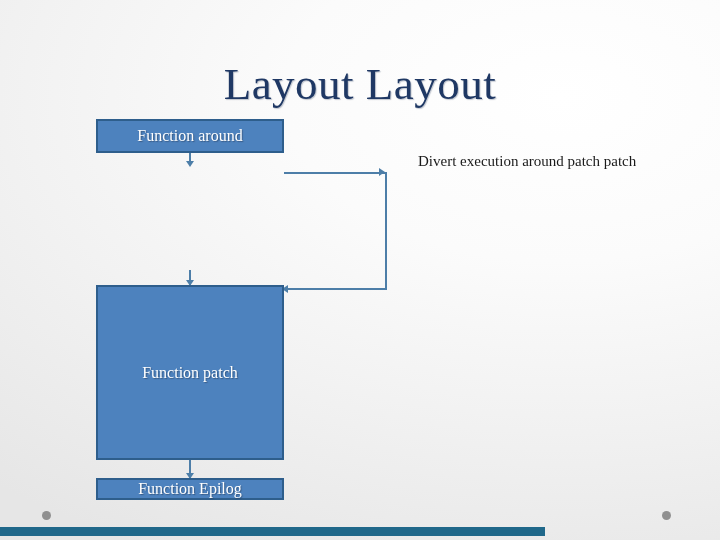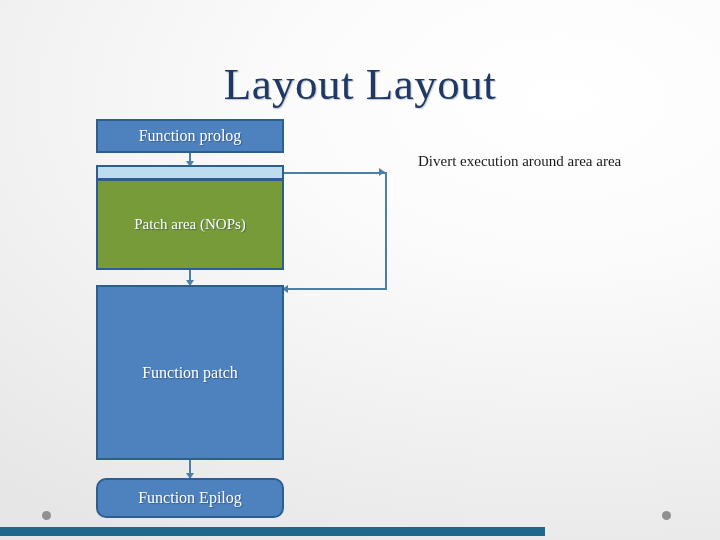--- a/index.html
+++ b/index.html
@@ -101,23 +101,22 @@
     top: 285px;
     width: 188px;
     height: 175px;
     font-size: 16px;
   }
 
   #box-epilog {
     left: 96px;
     top: 478px;
     width: 188px;
-    height: 40px;
+    height: 22px;
     font-size: 16px;
-    border-radius: 10px;
   }
 
   
   .conn {
     position: absolute;
     background: #4D7EA8;
   }
   .conn-v { width: 2px; }
   .conn-h { height: 2px; }
 
@@ -191,34 +190,26 @@
   #deco-dot-right { left: 662px; top: 511px; }
 </style>
 </head>
 <body>
 
 <div id="slide">
 
   <div id="slide-title">Layout Layout</div>
 
   <div class="box box-blue" id="box-prolog">
-    <span>Function prolog</span>
+    <span>Function around</span>
   </div>
 
   <div class="conn conn-v" id="conn-prolog-patch"></div>
   <div class="arrow arrow-down" id="arrow-prolog-patch"></div>
 
-  <div id="patch-stack">
-    <div class="box box-paleblue" id="box-patch-bar">
-      <span></span>
-    </div>
-    <div class="box box-green" id="box-patch-area">
-      <span>Patch area (NOPs)</span>
-    </div>
-  </div>
 
   <div class="conn conn-v" id="conn-patch-body"></div>
   <div class="arrow arrow-down" id="arrow-patch-body"></div>
 
   <div class="conn conn-h" id="conn-divert-top"></div>
   <div class="arrow arrow-right" id="arrow-divert-corner"></div>
   <div class="conn conn-v" id="conn-divert-right"></div>
   <div class="conn conn-h" id="conn-divert-bot"></div>
   <div class="arrow arrow-left" id="arrow-divert-in"></div>
 
@@ -226,19 +217,19 @@
     <span>Function patch</span>
   </div>
 
   <div class="conn conn-v" id="conn-body-epilog"></div>
   <div class="arrow arrow-down" id="arrow-body-epilog"></div>
 
   <div class="box box-blue" id="box-epilog">
     <span>Function Epilog</span>
   </div>
 
-  <div id="callout-divert">Divert execution around area area</div>
+  <div id="callout-divert">Divert execution around patch patch</div>
 
   <div id="footer-bar"></div>
   <div class="deco-dot" id="deco-dot-left"></div>
   <div class="deco-dot" id="deco-dot-right"></div>
 
 </div>
 
 </body></html>

